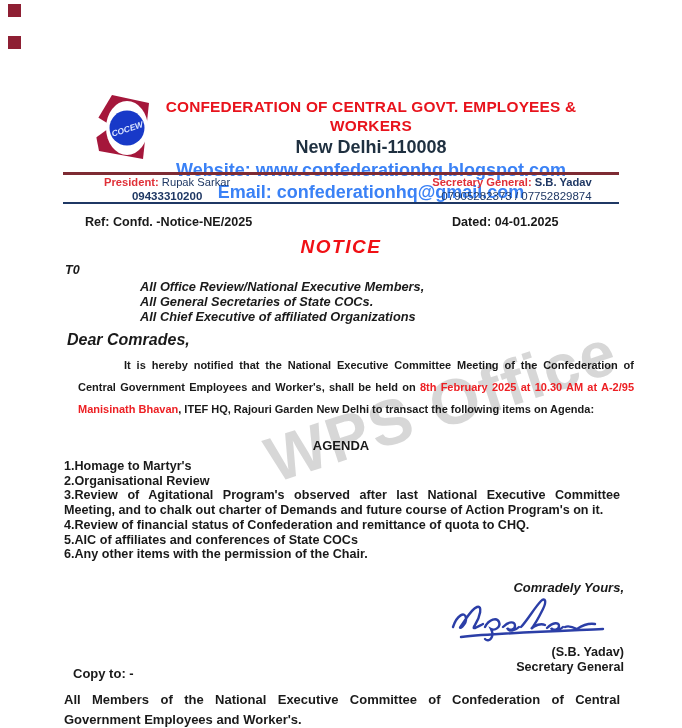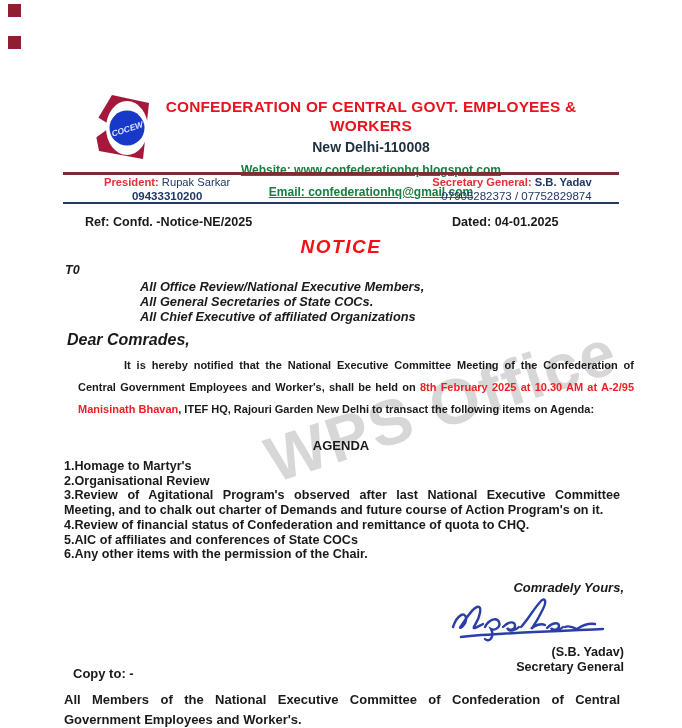--- a/index.html
+++ b/index.html
@@ -24,22 +24,22 @@
     transform:rotate(-18deg);
     transform-origin:0 50%;
     white-space:nowrap;
     letter-spacing:2px;
     pointer-events:none;
   }
 
   
   .header-text{left:128px;top:98px;width:486px;text-align:center;line-height:18.5px;}
   .org-name{font-size:15.4px;font-weight:bold;color:#e8131c;letter-spacing:.2px;}
-  .city-line{margin-top:3px;font-size:14px;font-weight:bold;color:#1f3040;}
-  .website-line,.email-line{margin-top:4px;font-size:12px;font-weight:bold;color:#15803d;text-decoration:underline;}
+  .city-line{margin-top:3px;font-size:18px;font-weight:bold;color:#1f3040;}
+  .website-line,.email-line{margin-top:4px;font-size:18px;font-weight:bold;color:#3b82f6;}
 
   .rule-maroon{left:63px;top:172px;width:556px;height:2.5px;background:#7e2b33;}
   .rule-navy{left:63px;top:202px;width:556px;height:2px;background:#1f3864;}
 
   .officer-left{left:104px;top:176px;font-size:11.2px;line-height:13px;}
   .officer-left .phone{display:block;margin-top:1px;text-align:center;font-weight:bold;color:#1f3864;font-size:11.5px;}
   .officer-right{left:424px;top:176px;width:176px;text-align:center;font-size:11.2px;line-height:13px;}
   .officer-right .phone{display:block;margin-top:1px;font-weight:normal;color:#1f3864;font-size:11.5px;padding-left:9px;}
   .lbl-red{color:#e03038;font-weight:bold;}
   .name-navy{color:#1f3864;}

